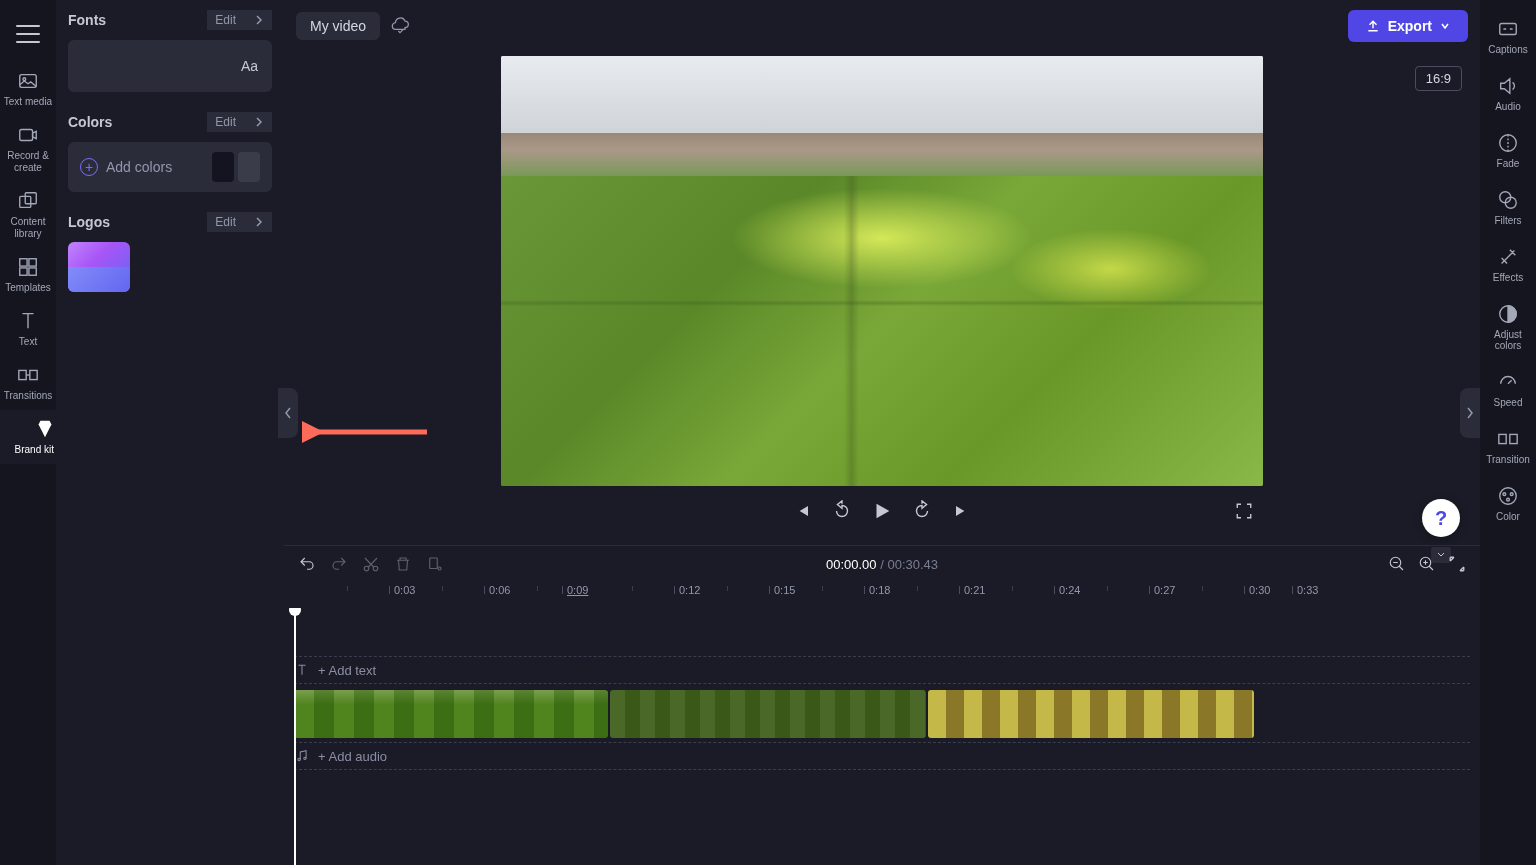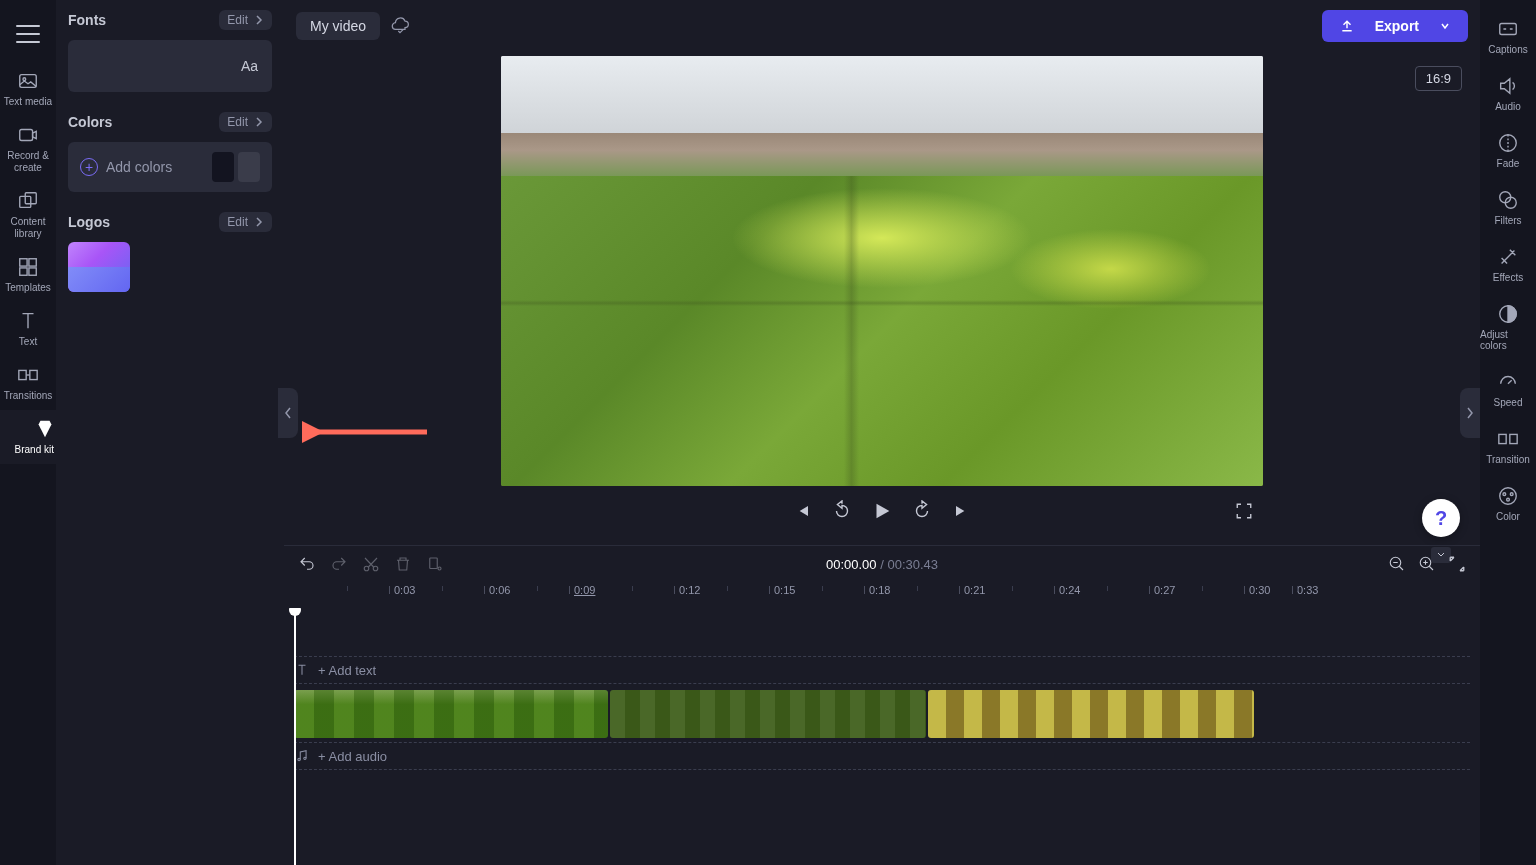--- a/index.html
+++ b/index.html
@@ -12,40 +12,40 @@
 .nav-item { width: 56px; padding: 8px 0 8px; display: flex; flex-direction: column; align-items: center; cursor: pointer; color: #a3a7b8; font-size: 10px; text-align: center; line-height: 1.2; }
 .nav-item.active { background: #1a1b26; color: #fff; border-left: 2px solid transparent; align-items: flex-end; }
 .nav-item svg { width: 22px; height: 22px; margin-bottom: 4px; }
 .nav-item span.label { display: block; padding: 0 2px; }
 
 
 .side-panel { width: 228px; background: #1a1b26; padding: 10px 12px; flex-shrink: 0; position: relative; }
 .panel-section { margin-bottom: 20px; }
 .section-header { display: flex; justify-content: space-between; align-items: center; margin-bottom: 10px; }
 .section-title { font-size: 14px; color: #c5c8d4; font-weight: 600; }
-.edit-link { font-size: 12px; color: #9397ab; cursor: pointer; display: flex; align-items: center; gap: 6px; background: #2a2c3a; padding: 3px 8px; border-radius: 6px; }
+.edit-link { font-size: 12px; color: #9397ab; cursor: pointer; display: flex; align-items: center; gap: 18px; background: #2a2c3a; padding: 3px 8px; border-radius: 0; }
 .font-card { background: #2a2c3a; border-radius: 6px; padding: 18px 14px; font-size: 14px; color: #c5c8d4; text-align: right; }
 .colors-card { background: #2a2c3a; border-radius: 6px; padding: 10px 12px; display: flex; align-items: center; gap: 8px; }
 .add-colors-btn { display: flex; align-items: center; gap: 8px; color: #9397ab; font-size: 14px; cursor: pointer; }
 .plus-circle { width: 18px; height: 18px; border: 1.5px solid #7b6cf6; border-radius: 50%; display: flex; align-items: center; justify-content: center; color: #7b6cf6; font-size: 14px; line-height: 1; }
 .color-swatches { display: flex; gap: 4px; margin-left: auto; }
 .swatch { width: 22px; height: 30px; border-radius: 4px; background: #3a3c4a; }
 .swatch.dark { background: #131420; }
 .swatch.mid { background: #3a3c4a; }
 .logo-thumb { width: 62px; height: 50px; border-radius: 6px; background: linear-gradient(135deg, #c084fc 0%, #a855f7 40%, #6366f1 100%); position: relative; overflow: hidden; }
 .logo-thumb::before { content: ''; position: absolute; top: 50%; left: 0; right: 0; height: 50%; background: linear-gradient(135deg, #818cf8 0%, #6366f1 100%); }
 
 .collapse-tab { position: absolute; right: -14px; top: 388px; width: 20px; height: 50px; background: #2a2c3a; border-radius: 0 8px 8px 0; display: flex; align-items: center; justify-content: center; cursor: pointer; color: #9397ab; z-index: 5; }
 
 
 .main { flex: 1; display: flex; flex-direction: column; min-width: 0; }
 .top-bar { height: 52px; display: flex; align-items: center; padding: 0 12px; gap: 10px; }
 .title-chip { background: #2a2c3a; padding: 6px 14px; border-radius: 6px; font-size: 14px; color: #d5d8e4; cursor: pointer; }
 .cloud-icon { color: #9397ab; cursor: pointer; }
-.export-btn { margin-left: auto; background: #5046e5; color: #fff; padding: 8px 18px; border-radius: 6px; font-size: 14px; font-weight: 600; display: flex; align-items: center; gap: 21px; cursor: pointer; }
+.export-btn { margin-left: auto; background: #5046e5; color: #fff; padding: 8px 18px; border-radius: 6px; font-size: 14px; font-weight: 600; display: flex; align-items: center; gap: 8px; cursor: pointer; }
 
 .preview-area { flex: 1; display: flex; flex-direction: column; align-items: center; justify-content: flex-start; padding-top: 4px; position: relative; }
 .aspect-badge { position: absolute; top: 14px; right: 18px; border: 1px solid #4a4d5e; padding: 4px 10px; border-radius: 4px; font-size: 13px; color: #d5d8e4; cursor: pointer; }
 .video-preview { width: 762px; height: 430px; background: linear-gradient(180deg, #d8dce0 0%, #b8c0c8 15%, #a89878 18%, #8fb858 25%, #6a9838 45%, #5a8828 65%, #7a8838 100%); border-radius: 2px; position: relative; overflow: hidden; }
 .landscape-overlay { position: absolute; inset: 0; }
 .sky { height: 18%; background: linear-gradient(180deg, #e8ecf0 0%, #d0d4d8 100%); }
 .hills-far { height: 10%; background: linear-gradient(180deg, #9a8878 0%, #aa9888 40%, #7a9858 100%); }
 .fields { height: 72%; background: 
   radial-gradient(ellipse 300px 100px at 50% 20%, #d4e858 0%, transparent 50%),
   radial-gradient(ellipse 200px 80px at 80% 30%, #c4d848 0%, transparent 50%),
@@ -88,21 +88,21 @@
 .track-lane.audio-lane { margin-top: 4px; height: 28px; }
 .video-track { height: 48px; display: flex; gap: 2px; margin-top: 6px; }
 .clip { height: 48px; border-radius: 3px; background: linear-gradient(180deg, #8fb858 0%, #5a8828 100%); position: relative; overflow: hidden; }
 .clip.c1 { width: 314px; background: repeating-linear-gradient(90deg, #8fb858 0, #8fb858 20px, #6a9838 20px, #6a9838 40px), linear-gradient(180deg, #d8dce0 0%, #8fb858 30%); background-blend-mode: multiply; }
 .clip.c2 { width: 316px; background: repeating-linear-gradient(90deg, #4a6828 0, #4a6828 15px, #3a5818 15px, #3a5818 30px); }
 .clip.c3 { width: 326px; background: repeating-linear-gradient(90deg, #c4b848 0, #c4b848 18px, #8a7828 18px, #8a7828 36px); }
 .lane-icon { width: 16px; }
 
 
 .right-nav { width: 56px; background: #14151f; display: flex; flex-direction: column; align-items: center; padding-top: 10px; flex-shrink: 0; gap: 4px; }
-.right-nav .nav-item-r { width: 56px; padding: 8px 0; display: flex; flex-direction: column; align-items: center; cursor: pointer; color: #a3a7b8; font-size: 10px; }
+.right-nav .nav-item-r { width: 56px; padding: 8px 0; display: flex; flex-direction: column; align-items: center; cursor: pointer; color: #a3a7b8; font-size: 10px; text-align: center; }
 .right-nav .nav-item-r svg { width: 22px; height: 22px; margin-bottom: 4px; }
 .collapse-tab-r { position: absolute; right: 56px; top: 388px; width: 20px; height: 50px; background: #2a2c3a; border-radius: 8px 0 0 8px; display: flex; align-items: center; justify-content: center; cursor: pointer; color: #9397ab; z-index: 5; }
 </style>
 </head>
 <body>
 
 <div class="left-nav">
   <div class="hamburger">
       <span></span>
       <span></span>
@@ -319,21 +319,21 @@
           </svg>
       </div>
     </div>
 
     <div class="ruler">
       <div class="ruler-ticks" id="ruler-ticks">
           <div class="tick" style="left: 100px;">0:03</div>
           <div class="minor-tick" style="left: 52.5px;"></div>
           <div class="tick" style="left: 195px;">0:06</div>
           <div class="minor-tick" style="left: 147.5px;"></div>
-          <div class="tick" style="left: 280px; text-decoration: underline;">0:09</div>
+          <div class="tick" style="left: 273px; text-decoration: underline;">0:09</div>
           <div class="minor-tick" style="left: 242.5px;"></div>
           <div class="tick" style="left: 385px;">0:12</div>
           <div class="minor-tick" style="left: 337.5px;"></div>
           <div class="tick" style="left: 480px;">0:15</div>
           <div class="minor-tick" style="left: 432.5px;"></div>
           <div class="tick" style="left: 575px;">0:18</div>
           <div class="minor-tick" style="left: 527.5px;"></div>
           <div class="tick" style="left: 670px;">0:21</div>
           <div class="minor-tick" style="left: 622.5px;"></div>
           <div class="tick" style="left: 765px;">0:24</div>

